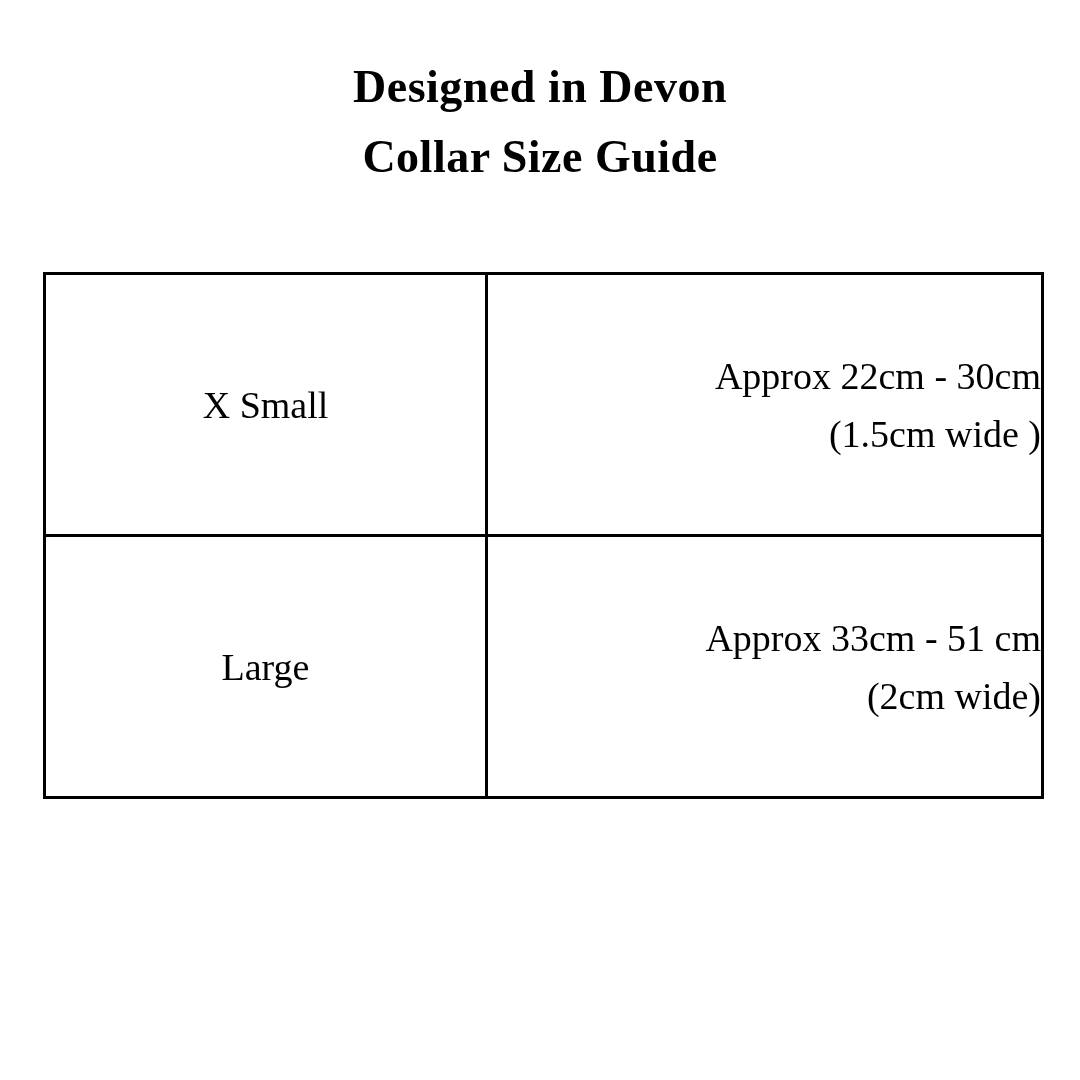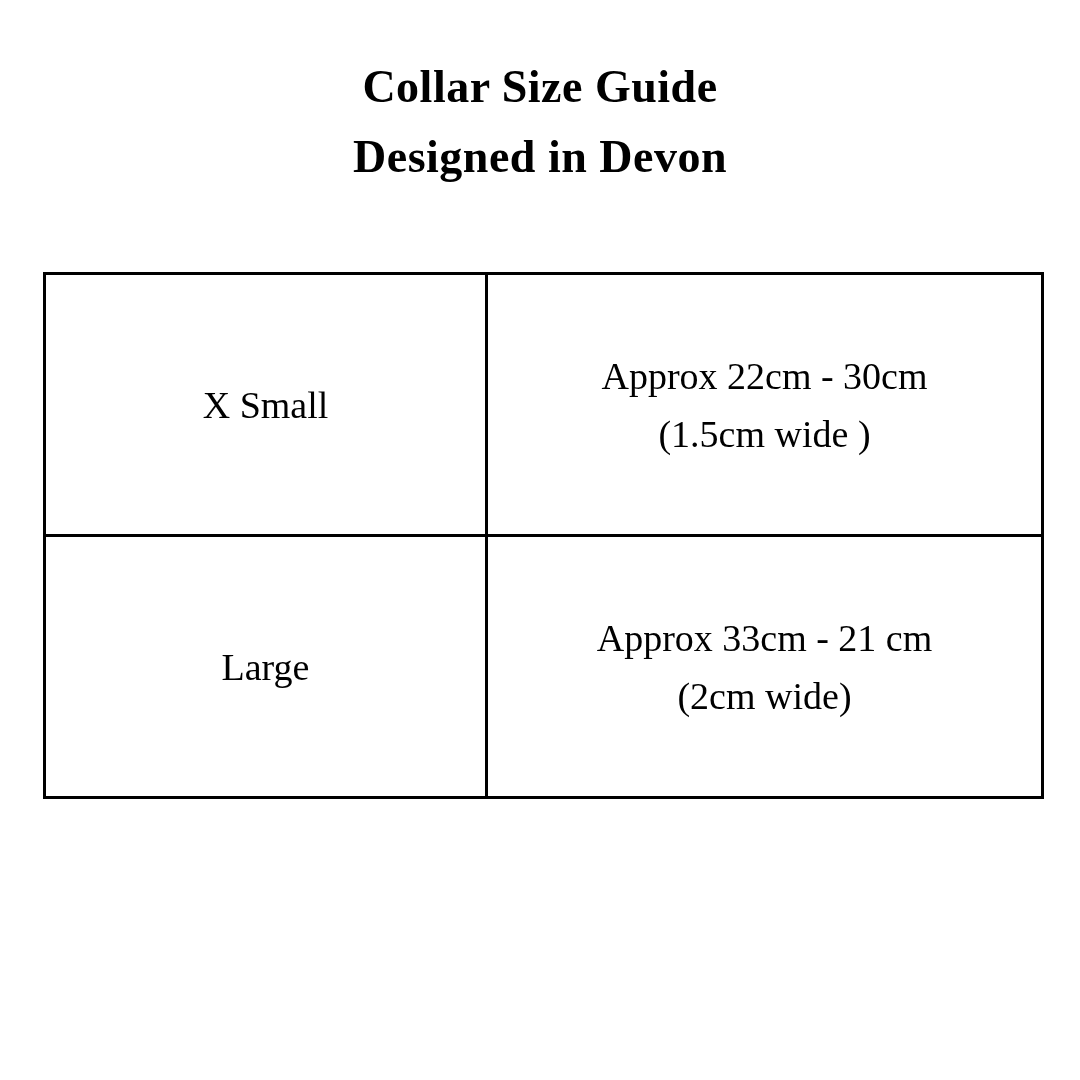--- a/index.html
+++ b/index.html
@@ -42,44 +42,45 @@
   }
   td.col-size {
     width: 439px;
   }
   td.col-measure {
     width: 553px;
   }
   .measure-line {
     line-height: 58px;
     white-space: pre-wrap;
+    text-align: right;
   }
 </style>
 </head>
 <body>
 
 <div class="page-title">
+  <div>Designed in Devon</div>
   <div>Collar Size Guide</div>
-  <div>Designed in Devon</div>
 </div>
 
 <table class="size-guide">
   <tbody>
     <tr>
       <td class="col-size">
         <span>X Small</span>
       </td>
       <td class="col-measure">
         <div class="measure-line">Approx 22cm - 30cm</div>
         <div class="measure-line">(1.5cm wide )</div>
       </td>
     </tr>
     <tr>
       <td class="col-size">
         <span>Large</span>
       </td>
       <td class="col-measure">
-        <div class="measure-line">Approx 33cm - 21 cm</div>
+        <div class="measure-line">Approx 33cm - 51 cm</div>
         <div class="measure-line">(2cm wide)</div>
       </td>
     </tr>
   </tbody>
 </table>
 
 </body></html>

